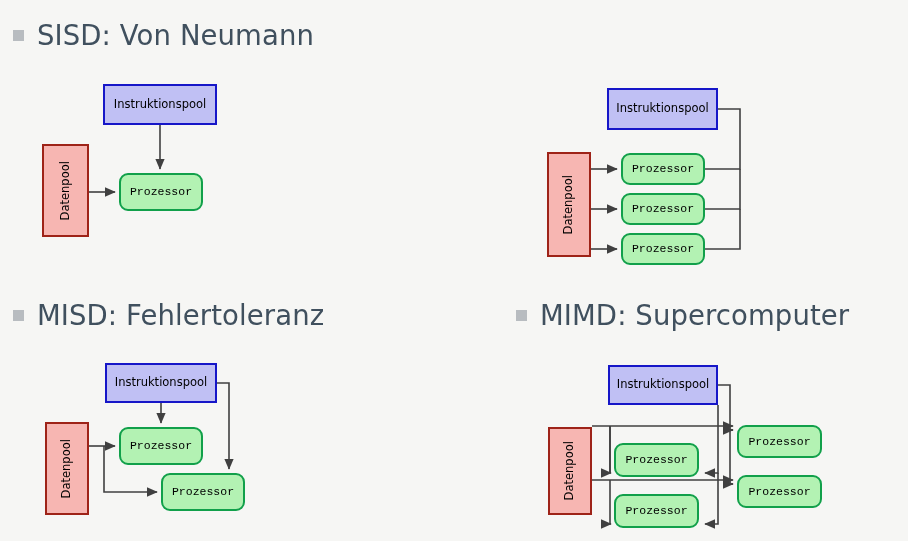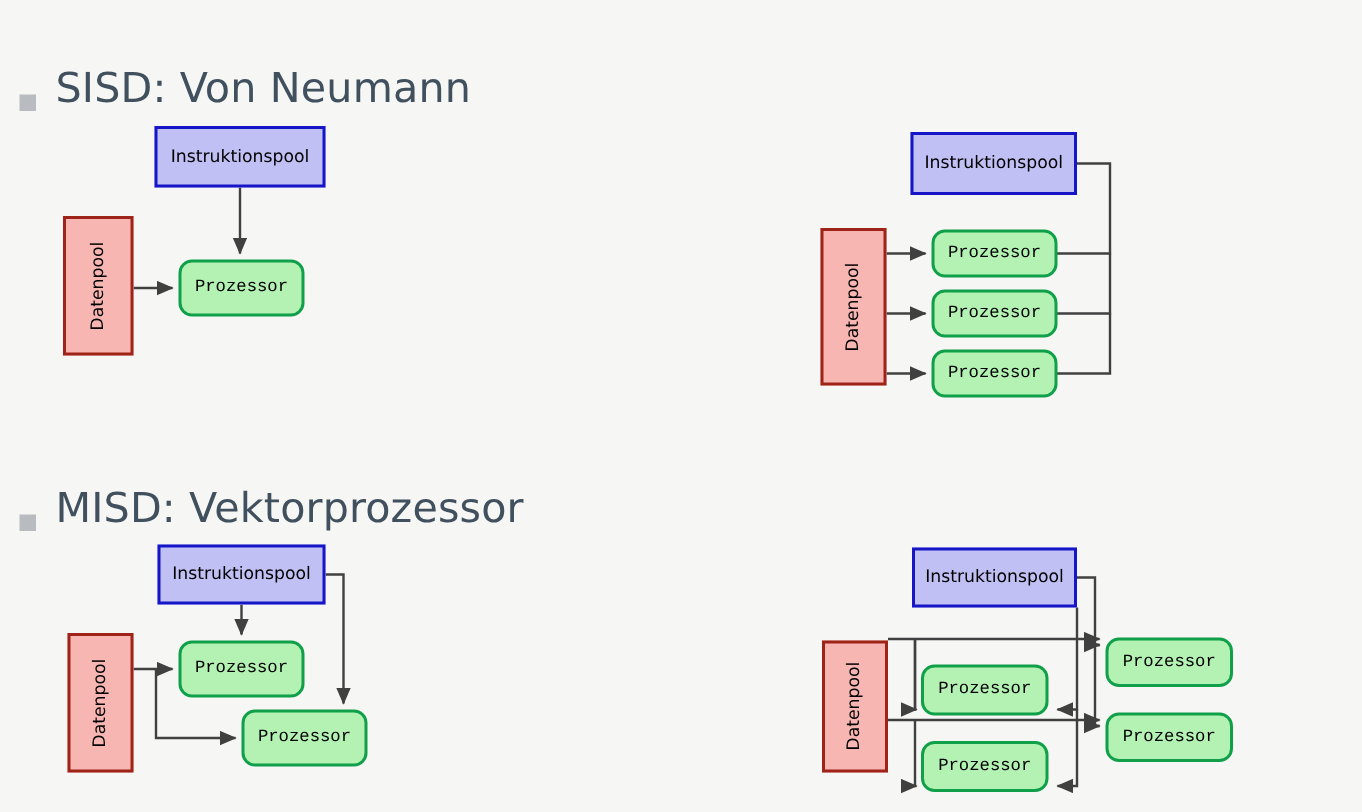--- a/index.html
+++ b/index.html
@@ -25,23 +25,22 @@
   .quad { position: absolute; }
   #quad-sisd { left: 0;   top: 0;   width: 454px; height: 280px; }
   #quad-simd { left: 454px; top: 0; width: 454px; height: 280px; }
   #quad-misd { left: 0;   top: 280px; width: 454px; height: 261px; }
   #quad-mimd { left: 454px; top: 280px; width: 454px; height: 261px; }
 
   
   .heading {
     position: absolute;
     display: flex;
-    align-items: flex-end;
+    align-items: center;
     white-space: nowrap;
-    margin-top: 24px;
   }
   .bullet {
     width: 11px;
     height: 11px;
     background: #b8bcc0;
     display: inline-block;
     margin-right: 13px;
     flex: none;
   }
   .heading-text {
@@ -164,21 +163,21 @@
       <div class="node node-proc" style="left:167px; top:233px; width:84px; height:32px;">
         <span>Prozessor</span>
       </div>
     </div>
   </div>
 
   <div class="quad" id="quad-misd">
 
     <div class="heading" style="left:13px; top:22px;">
       <span class="bullet"></span>
-      <span class="heading-text">MISD: Vektorprozessor</span>
+      <span class="heading-text">MISD: Fehlertoleranz</span>
     </div>
 
     <div class="diagram">
       <svg width="454" height="261">
         <defs>
           <marker id="arr3" markerWidth="8" markerHeight="8" refX="6.5" refY="3" orient="auto" markerUnits="strokeWidth">
             <path d="M0,0 L7,3 L0,6 z" fill="#404040"></path>
           </marker>
         </defs>
 
@@ -203,20 +202,24 @@
         <span>Prozessor</span>
       </div>
       <div class="node node-proc" style="left:161px; top:193px; width:84px; height:38px;">
         <span>Prozessor</span>
       </div>
     </div>
   </div>
 
   <div class="quad" id="quad-mimd">
 
+    <div class="heading" style="left:62px; top:22px;">
+      <span class="bullet"></span>
+      <span class="heading-text">MIMD: Supercomputer</span>
+    </div>
 
     <div class="diagram">
       <svg width="454" height="261">
         <defs>
           <marker id="arr4" markerWidth="8" markerHeight="8" refX="6.5" refY="3" orient="auto" markerUnits="strokeWidth">
             <path d="M0,0 L7,3 L0,6 z" fill="#404040"></path>
           </marker>
         </defs>
 
         <path d="M264,105 L276,105 L276,150 L279,150" stroke="#404040" stroke-width="1.6" fill="none"></path>

